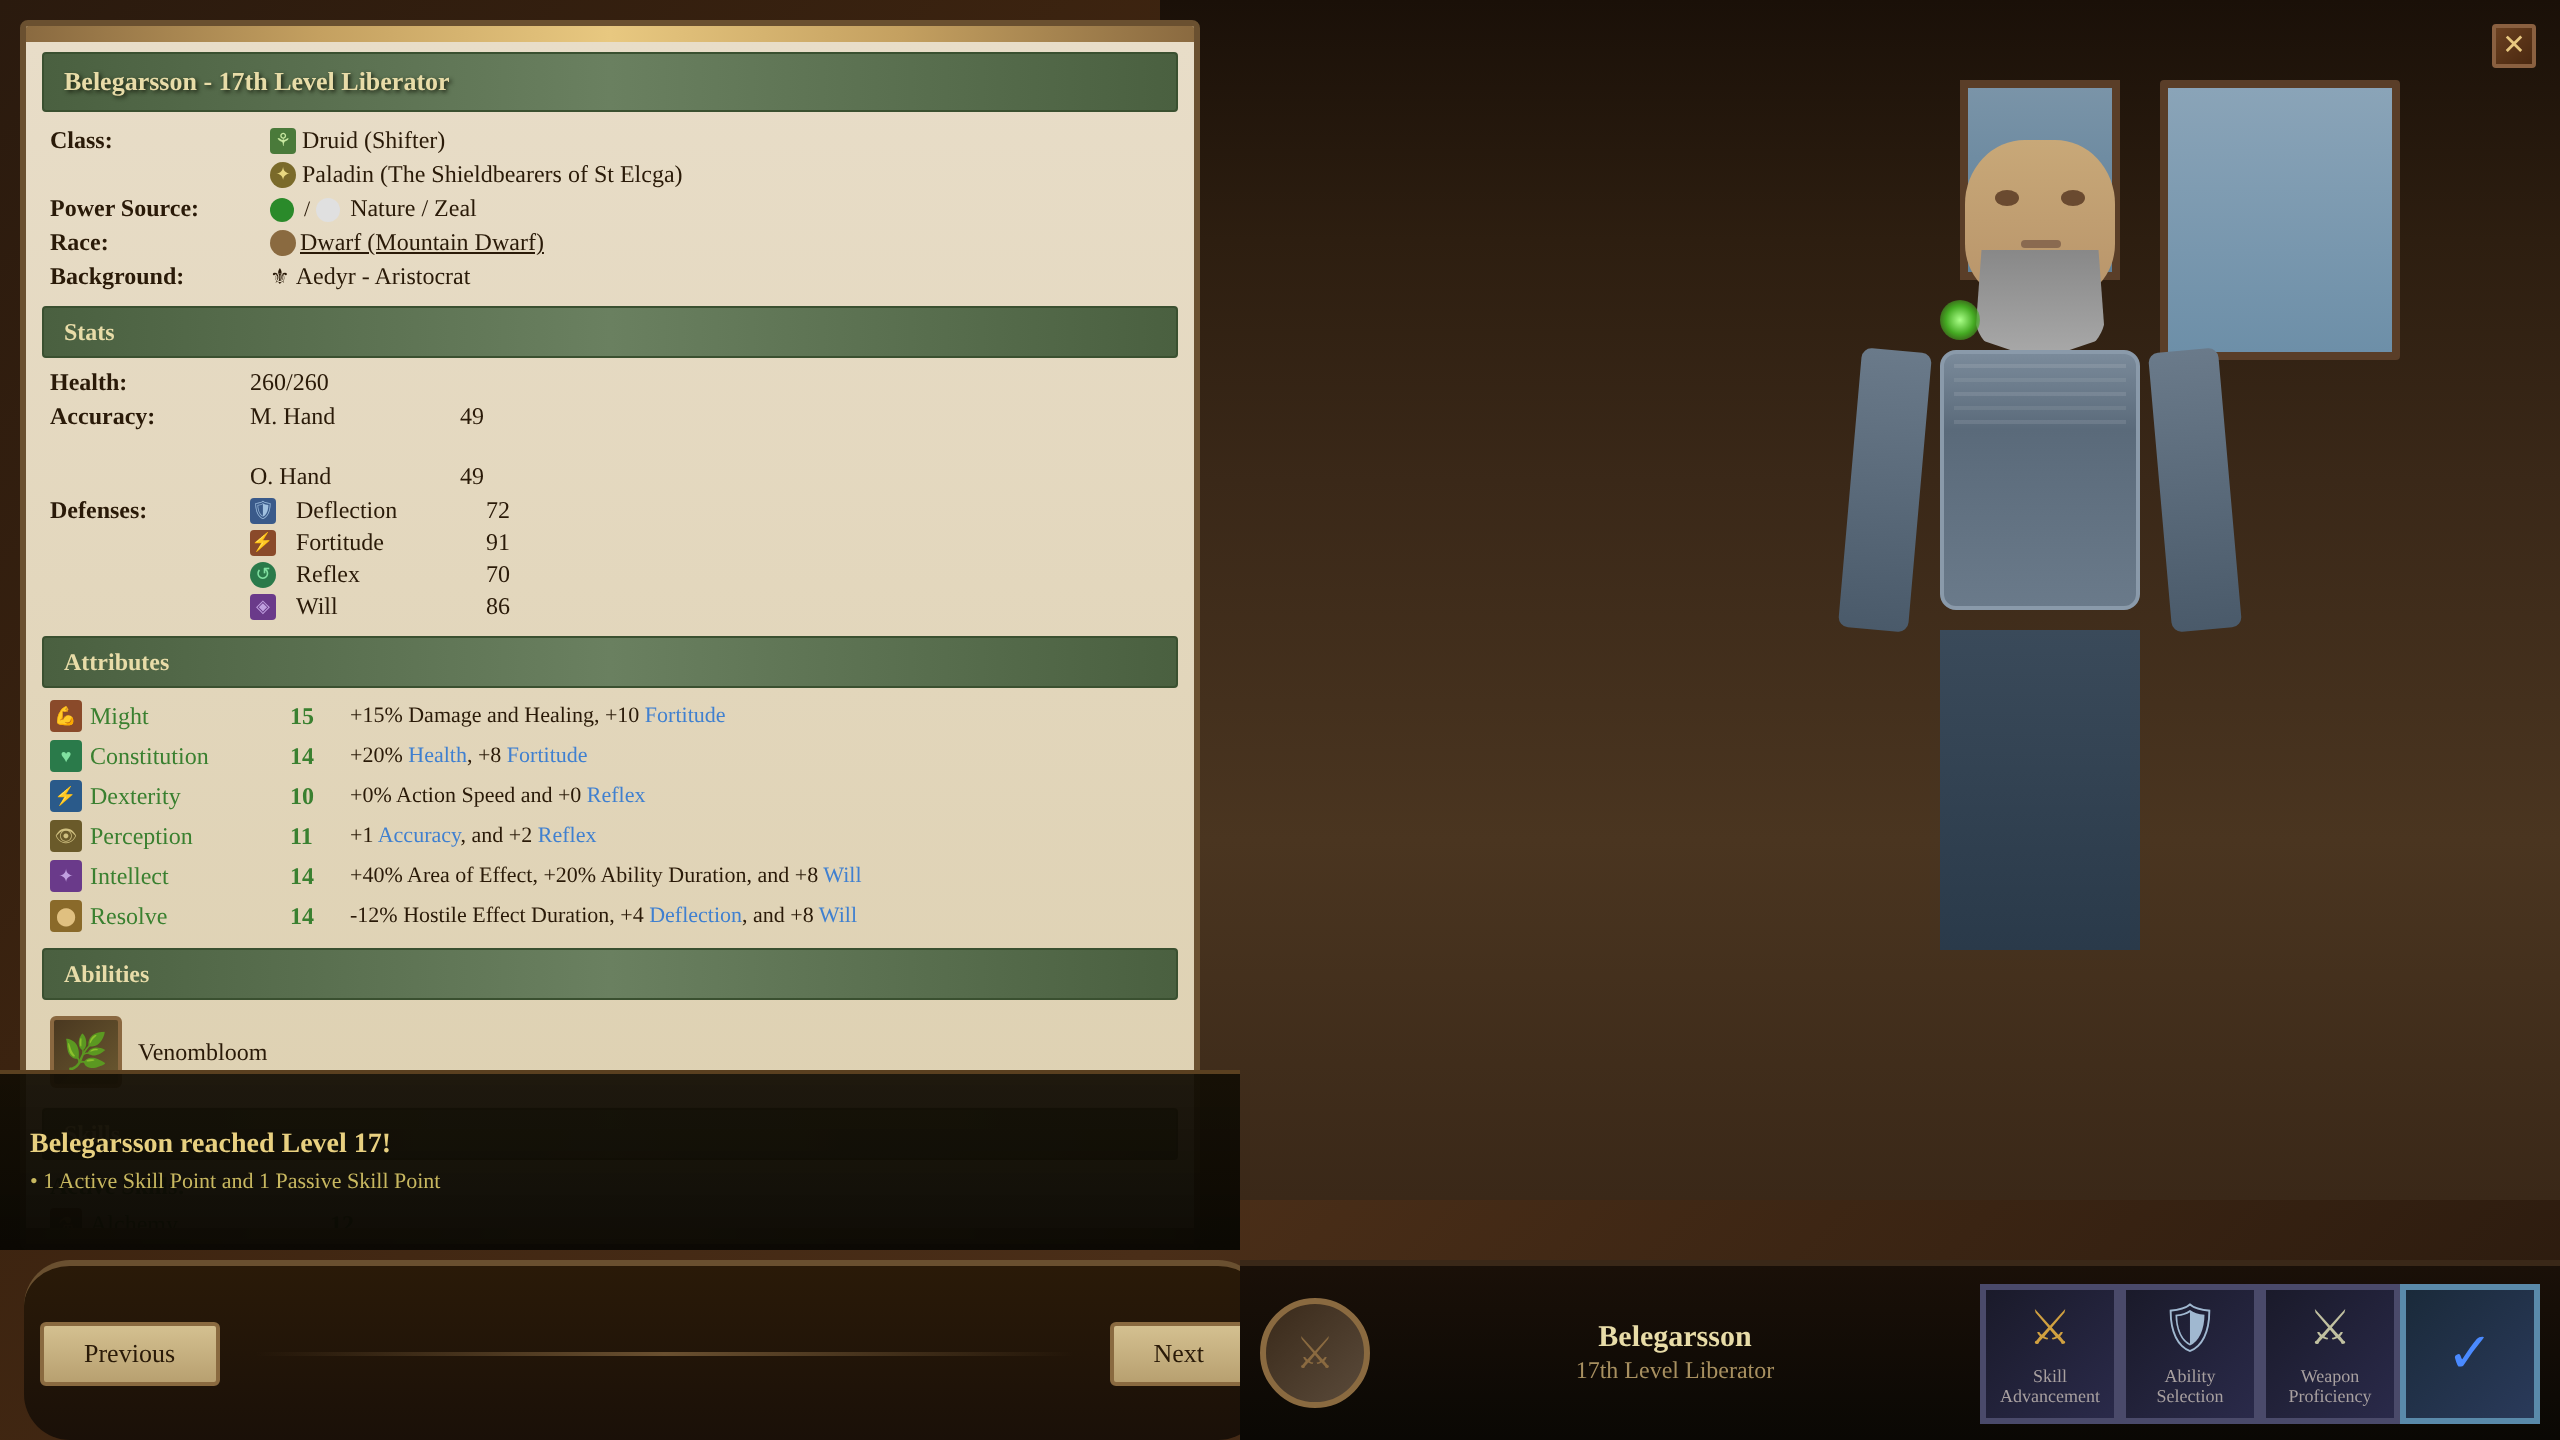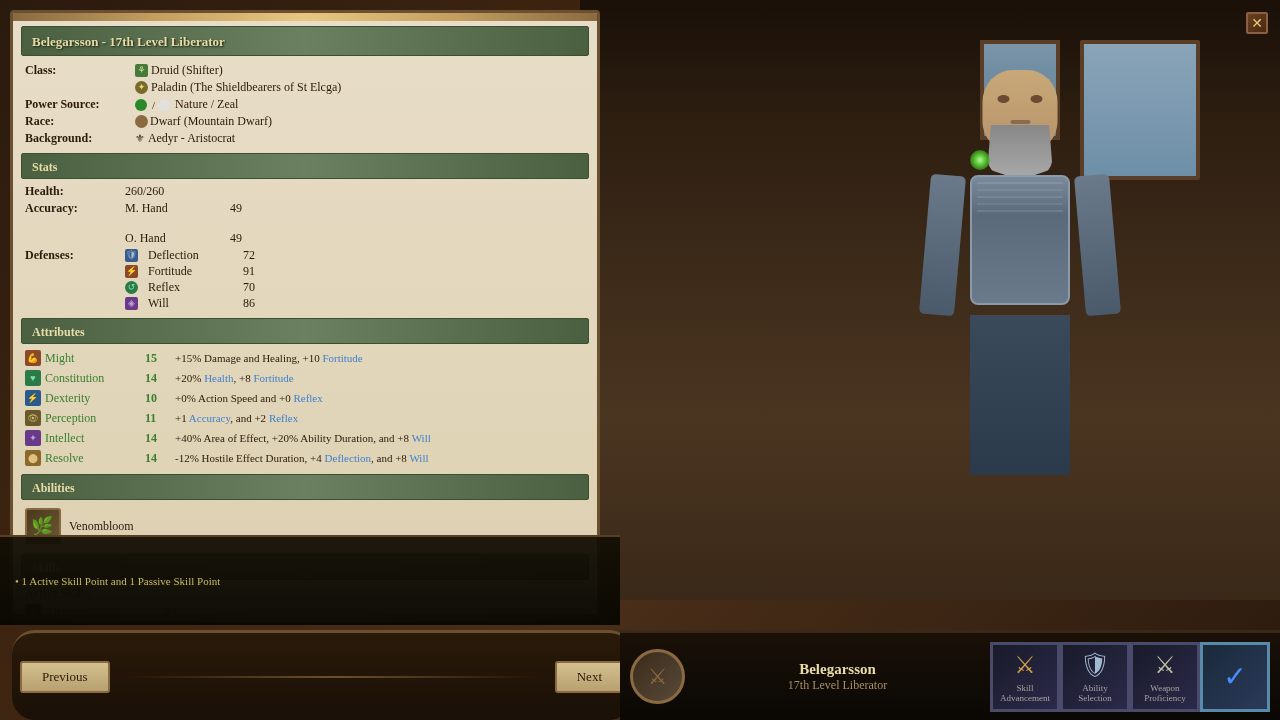--- a/index.html
+++ b/index.html
@@ -492,21 +492,21 @@
             <span class="icon-circle" style="background:#2a8a2a;"></span>
             <span style="font-size:11px;">/</span>
             <span class="icon-circle" style="background:#e0e0e0;"></span>
             <span>Nature / Zeal</span>
           </span>
         </span>
       </div>
       <div class="info-row">
         <span class="info-label">Race:</span>
         <span class="info-value">
-          <span style="display:inline-flex;align-items:center;">
+          <span style="display:inline-flex;align-items:center;text-decoration:underline;">
             <span class="icon-circle" style="background:#8a6a40;width:13px;height:13px;"></span>
             <span>Dwarf (Mountain Dwarf)</span>
           </span>
         </span>
       </div>
       <div class="info-row">
         <span class="info-label">Background:</span>
         <span class="info-value">
           <span style="display:inline-flex;align-items:center;">
             <span style="font-size:11px;margin-right:3px;">⚜</span>
@@ -663,20 +663,21 @@
         <span class="skill-val">2</span>
       </div>
     </div>
 
   </div>
 
   <div class="panel-border-bottom"></div>
 </div>
 
 <div class="levelup-notif">
+  <div class="notif-title">Belegarsson reached Level 17!</div>
   <div class="notif-bullet">1 Active Skill Point and 1 Passive Skill Point</div>
 </div>
 
 <div class="bottom-bar">
   <button class="nav-btn">Previous</button>
   <div class="nav-divider"></div>
   <button class="nav-btn">Next</button>
 </div>
 
 <div class="bottom-right-bar">

